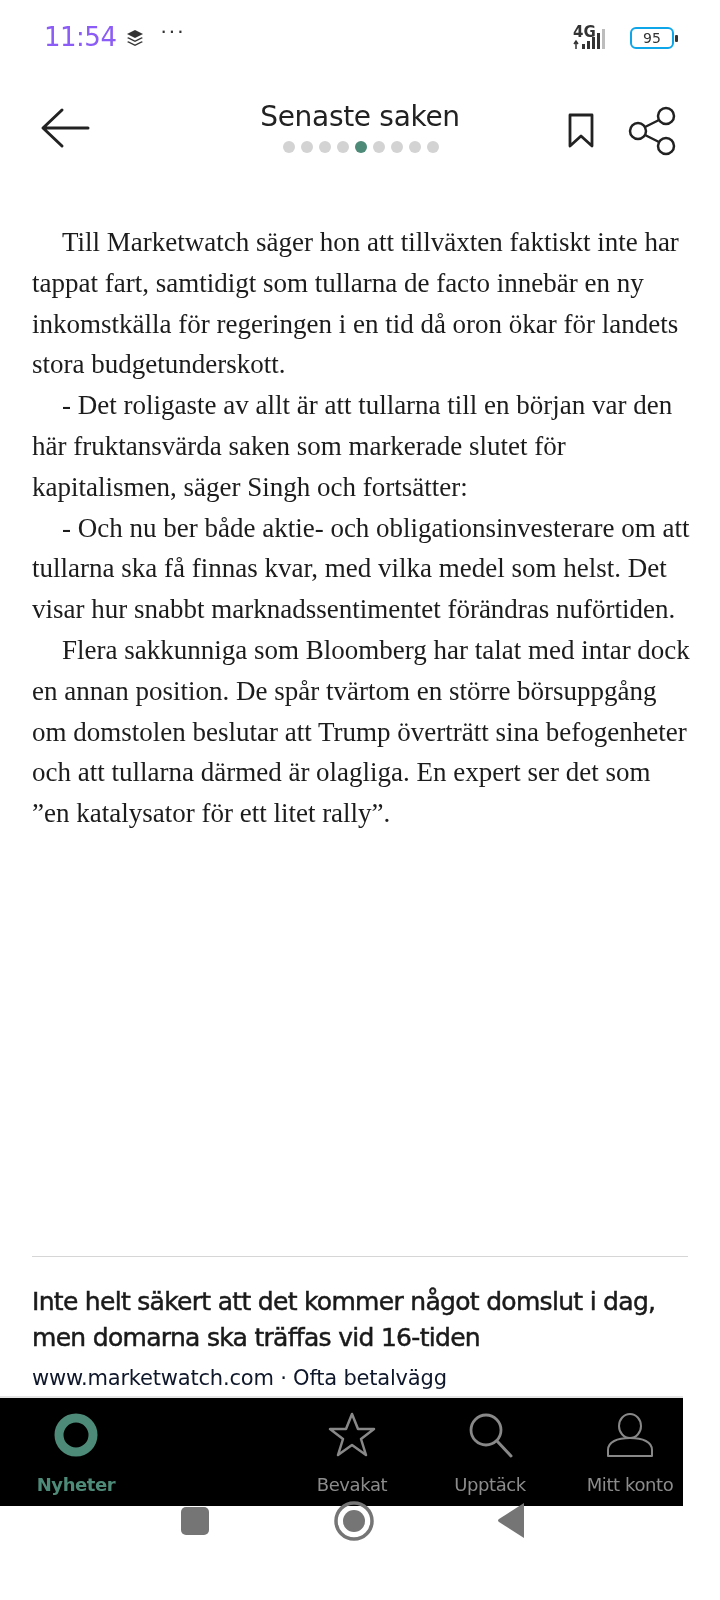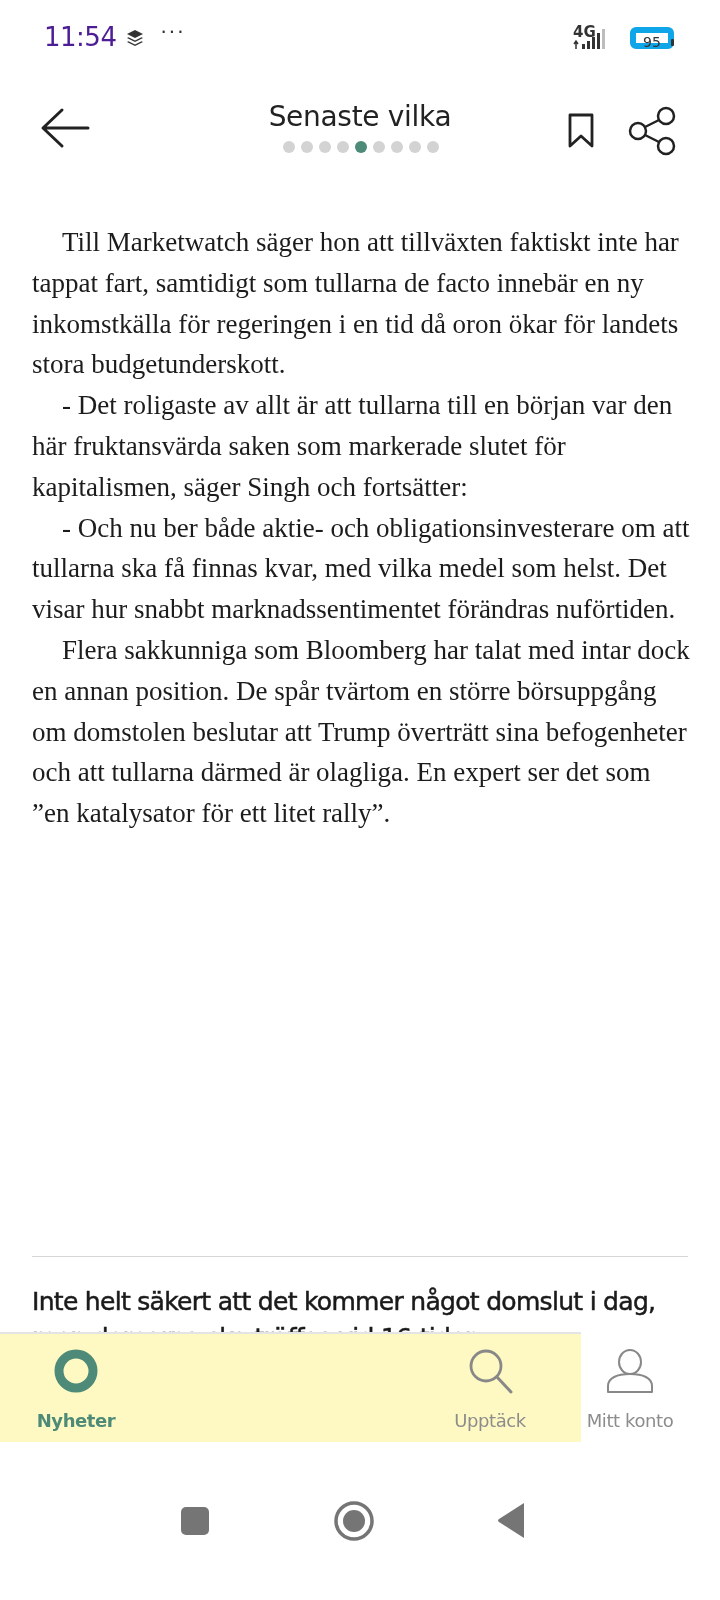--- a/index.html
+++ b/index.html
@@ -1,26 +1,26 @@
 <!DOCTYPE html>
 <html><head>
 <meta charset="utf-8">
 <style>
   * { box-sizing: border-box; margin: 0; padding: 0; }
   html, body { width: 720px; height: 1600px; background: #ffffff; overflow: hidden; }
   body { position: relative; font-family: "Liberation Sans", sans-serif; color: #1c1c1c; }
 
   
   .status-bar { position: absolute; top: 0; left: 0; width: 720px; height: 80px; }
-  .status-time { position: absolute; left: 44px; top: 22px; font-size: 26px; color: #4c1d95; font-family: "DejaVu Sans", sans-serif; letter-spacing: -0.5px; }
+  .status-time { position: absolute; left: 44px; top: 22px; font-size: 26px; color: #8b5cf6; font-family: "DejaVu Sans", sans-serif; letter-spacing: -0.5px; }
   .status-layers { position: absolute; left: 126px; top: 29px; width: 18px; height: 18px; }
   .status-more { position: absolute; left: 160px; top: 18px; font-size: 22px; color: #333; letter-spacing: 1px; }
   .status-net { position: absolute; left: 573px; top: 25px; width: 48px; height: 26px; }
   .status-net .net-label { position: absolute; left: 0; top: -2px; font-size: 15px; font-weight: bold; color: #333; font-family: "DejaVu Sans", sans-serif; }
-  .status-battery { position: absolute; left: 630px; top: 27px; width: 44px; height: 22px; border: 6px solid #0ea5e9; border-radius: 6px; font-size: 14px; font-family: "DejaVu Sans", sans-serif; text-align: center; line-height: 18px; color: #333; }
+  .status-battery { position: absolute; left: 630px; top: 27px; width: 44px; height: 22px; border: 2px solid #0ea5e9; border-radius: 6px; font-size: 14px; font-family: "DejaVu Sans", sans-serif; text-align: center; line-height: 18px; color: #333; }
   .status-battery::after { content: ""; position: absolute; right: -6px; top: 6px; width: 3px; height: 7px; background: #333; border-radius: 1px; }
 
   
   .header { position: absolute; top: 80px; left: 0; width: 720px; height: 100px; }
   .back-btn { position: absolute; left: 38px; top: 26px; width: 54px; height: 44px; cursor: pointer; }
   .header-title { position: absolute; left: 0; width: 720px; top: 20px; text-align: center; font-size: 28px; color: #222; font-family: "DejaVu Sans", sans-serif; font-weight: normal; letter-spacing: -0.3px; }
   .pager { position: absolute; top: 61px; left: 283px; display: flex; gap: 6px; }
   .pager .dot { width: 12px; height: 12px; border-radius: 50%; background: #d3d3d3; }
   .pager .dot.active { background: #4e8a78; }
   .bookmark-btn { position: absolute; left: 566px; top: 33px; width: 30px; height: 36px; cursor: pointer; }
@@ -30,21 +30,21 @@
   .article { position: absolute; top: 222px; left: 32px; width: 660px; font-family: "Liberation Serif", serif; font-size: 27px; line-height: 40.8px; color: #1c1c1c; }
   .article p { margin: 0; }
   .article p.indent { text-indent: 30px; }
   .article p + p { margin-top: 0; }
   .divider { position: absolute; left: 32px; top: 1256px; width: 656px; height: 1px; background: #d6d6d6; }
   .related { position: absolute; top: 1284px; left: 32px; width: 660px; }
   .related-title { font-family: "DejaVu Sans", sans-serif; font-size: 25px; line-height: 36px; font-weight: normal; color: #1a1a1a; letter-spacing: -0.7px; -webkit-text-stroke: 0.5px #1a1a1a; cursor: pointer; }
   .related-source { margin-top: 10px; font-family: "DejaVu Sans", sans-serif; font-size: 21px; color: #0f172a; letter-spacing: -0.2px; white-space: nowrap; }
 
   
-  .bottom-nav { position: absolute; left: 0; top: 1332px; width: 581px; height: 110px; background: #fef9c3; border-top: 2px solid #e4e4e4; }
+  .bottom-nav { position: absolute; left: 0; top: 1396px; width: 683px; height: 110px; background: #000000; border-top: 2px solid #e4e4e4; }
   .nav-item { position: absolute; top: 0; width: 140px; height: 110px; text-align: center; cursor: pointer; }
   .nav-icon { position: absolute; left: 45px; top: 12px; width: 50px; height: 50px; }
   .nav-label { position: absolute; left: 0; width: 140px; top: 76px; font-size: 18px; color: #8c8c8c; font-family: "DejaVu Sans", sans-serif; letter-spacing: -0.4px; }
   .nav-item.active .nav-label { color: #4e8a78; font-weight: bold; }
 
   
   .sys-nav { position: absolute; left: 0; top: 1506px; width: 720px; height: 94px; }
   .sys-btn { position: absolute; cursor: pointer; }
 </style>
 </head>
@@ -69,21 +69,21 @@
       <rect x="29" y="4" width="3" height="20" fill="#bdbdbd"></rect>
     </svg>
   </div>
   <div class="status-battery">95</div>
 </div>
 
 <div class="header">
   <svg class="back-btn" viewBox="0 0 54 44">
     <path d="M50 22 H6 M24 4 L5 22 L24 40" stroke="#222" stroke-width="3" fill="none" stroke-linecap="round" stroke-linejoin="round"></path>
   </svg>
-  <div class="header-title">Senaste vilka</div>
+  <div class="header-title">Senaste saken</div>
   <div class="pager">
     <span class="dot"></span>
     <span class="dot"></span>
     <span class="dot"></span>
     <span class="dot"></span>
     <span class="dot active"></span>
     <span class="dot"></span>
     <span class="dot"></span>
     <span class="dot"></span>
     <span class="dot"></span>
@@ -113,20 +113,26 @@
   <div class="related-source">www.marketwatch.com · Ofta betalvägg</div>
 </div>
 
 <div class="bottom-nav">
   <div class="nav-item active" style="left:6px">
     <svg class="nav-icon" viewBox="0 0 50 50">
       <circle cx="25" cy="25" r="17" stroke="#4e8a78" stroke-width="9" fill="none"></circle>
     </svg>
     <span class="nav-label">Nyheter</span>
   </div>
+  <div class="nav-item" style="left:282px">
+    <svg class="nav-icon" viewBox="0 0 50 50">
+      <path d="M25 4 L31 19 L47 19 L34 29 L39 45 L25 35 L11 45 L16 29 L3 19 L19 19 Z" stroke="#888" stroke-width="2.5" fill="none" stroke-linejoin="round"></path>
+    </svg>
+    <span class="nav-label">Bevakat</span>
+  </div>
   <div class="nav-item" style="left:420px">
     <svg class="nav-icon" viewBox="0 0 50 50">
       <circle cx="21" cy="20" r="15" stroke="#888" stroke-width="2.8" fill="none"></circle>
       <path d="M32 31 L46 46" stroke="#888" stroke-width="3" stroke-linecap="round"></path>
     </svg>
     <span class="nav-label">Upptäck</span>
   </div>
   <div class="nav-item" style="left:560px">
     <svg class="nav-icon" viewBox="0 0 50 50">
       <ellipse cx="25" cy="16" rx="11" ry="12" stroke="#888" stroke-width="2" fill="none"></ellipse>

